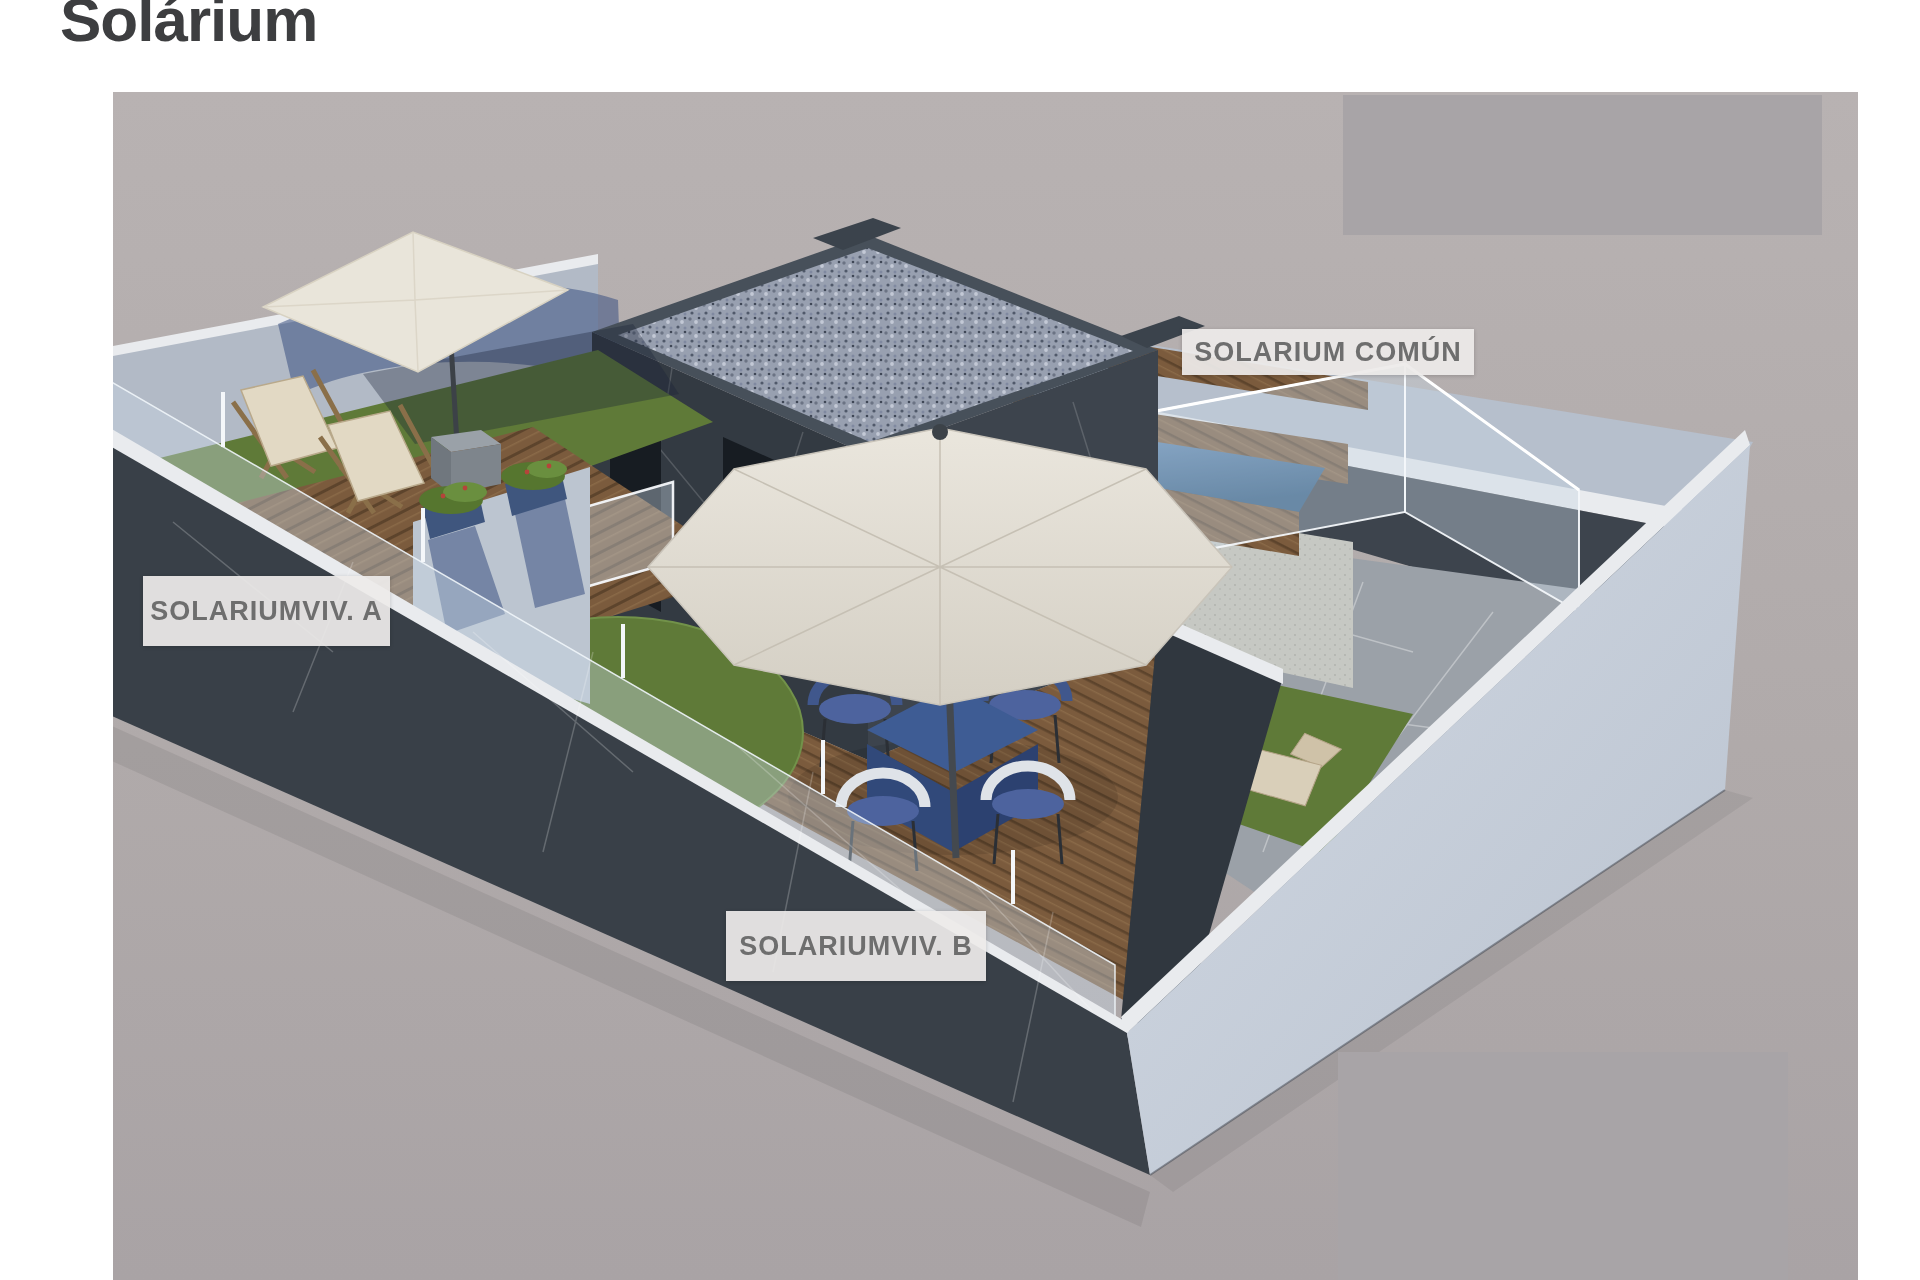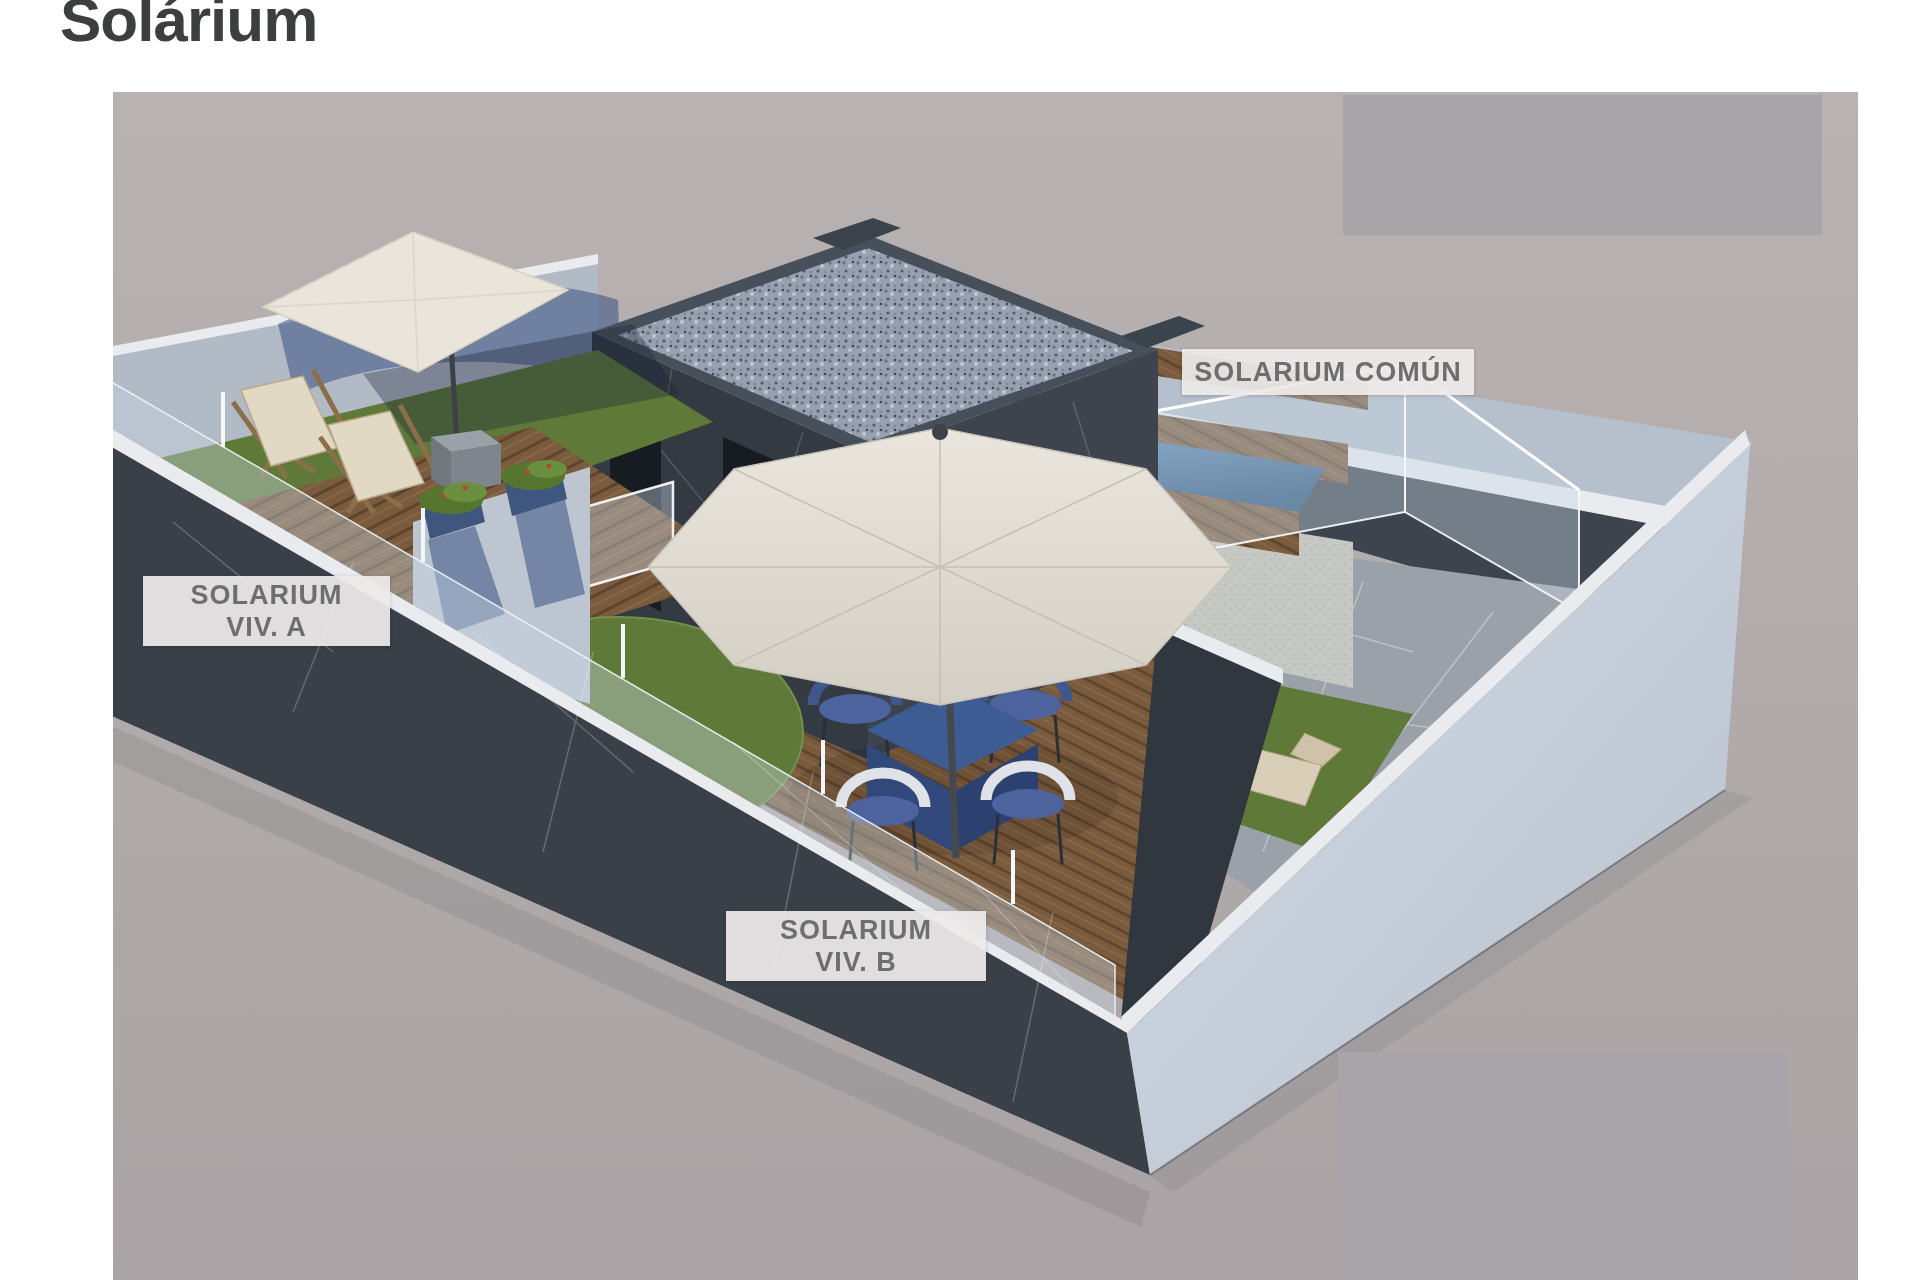--- a/index.html
+++ b/index.html
@@ -58,30 +58,30 @@
   .render{
     position:absolute;left:113px;top:92px;width:1745px;height:1188px;
     background:linear-gradient(var(--ground-top),var(--ground-bottom));
     overflow:hidden;
   }
   .render svg{position:absolute;left:0;top:0;}
   .redact{position:absolute;background:var(--redact-grey);}
   .redact.top{left:1230px;top:3px;width:479px;height:140px;}
   .redact.bottom{left:1225px;top:960px;width:450px;height:228px;}
   .zone-label{
-    position:absolute;display:flex;flex-direction:column;
+    position:absolute;display:flex;flex-direction:row;
     align-items:center;justify-content:center;
     background:var(--label-bg);color:var(--label-text);
     font-weight:700;font-size:27px;letter-spacing:1px;line-height:1.2;
     text-transform:uppercase;text-align:center;
     box-shadow:0 1px 4px rgba(0,0,0,0.18);
   }
   .zone-label.viv-a{left:30px;top:484px;width:247px;height:70px;}
   .zone-label.viv-b{left:613px;top:819px;width:260px;height:70px;}
-  .zone-label.comun{left:1069px;top:257px;width:292px;height:46px;flex-direction:row;}
+  .zone-label.comun{left:1069px;top:237px;width:292px;height:46px;flex-direction:row;}
 </style>
 </head>
 <body>
 
 <h1 class="page-title">Solárium</h1>
 
 <div class="render">
 
   <svg width="1745" height="1188" viewBox="0 0 1745 1188">
     <defs>

